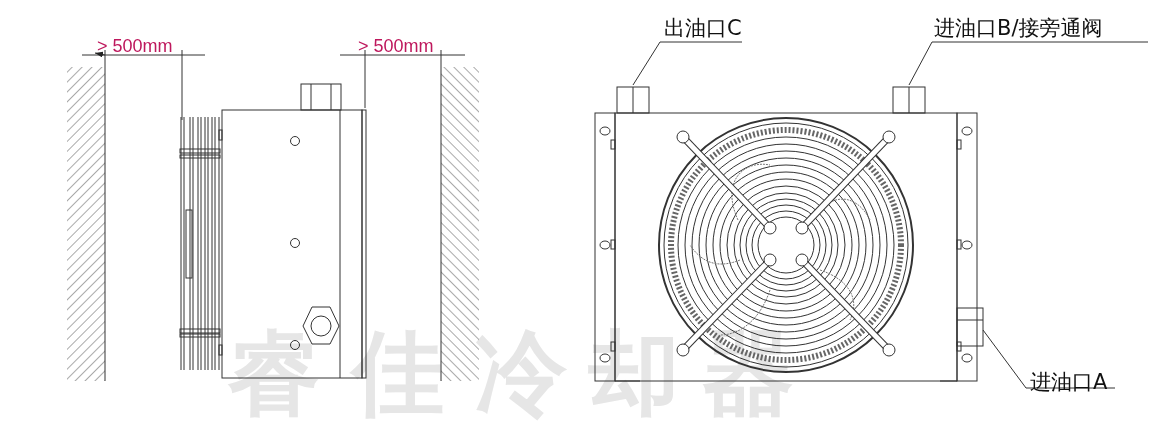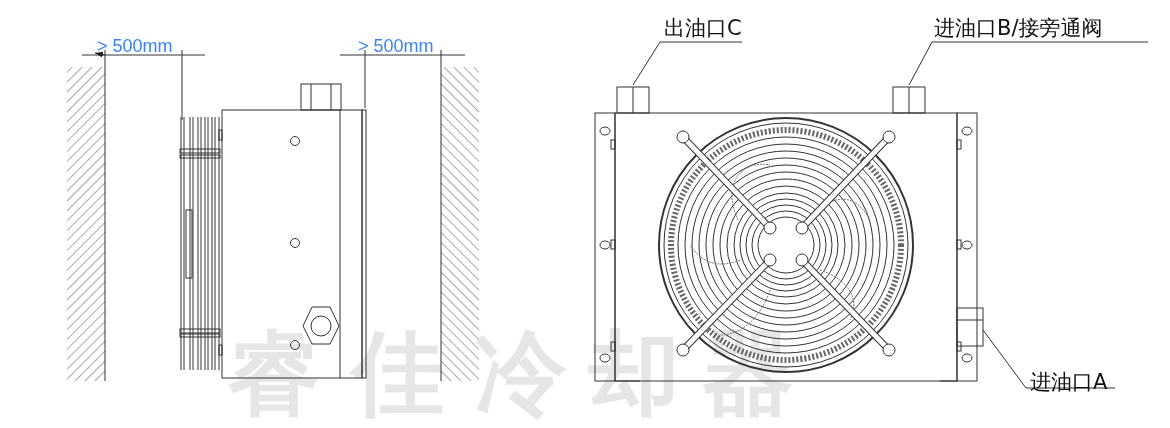--- a/index.html
+++ b/index.html
@@ -4,21 +4,21 @@
 <style>
   html, body { margin: 0; padding: 0; background: #ffffff; }
   body { width: 1170px; height: 428px; position: relative; overflow: hidden;
          font-family: "Liberation Sans", "DejaVu Sans", sans-serif; }
   .stage { position: absolute; left: 0; top: 0; width: 1170px; height: 428px; }
   .watermark { position: absolute; left: 0; top: 318px; width: 1170px; height: 110px; pointer-events: none; }
   .wm-char { position: absolute; top: 0; font-size: 92px; line-height: 110px; color: #e6e6e6;
              font-family: "DejaVu Serif", "Liberation Serif", serif; font-weight: bold; }
   .label { position: absolute; font-size: 21px; color: #111; white-space: nowrap; line-height: 24px;
            font-family: "DejaVu Sans", "Liberation Sans", sans-serif; }
-  .dim { position: absolute; font-size: 18px; color: #3b82f6; white-space: nowrap; line-height: 20px;
+  .dim { position: absolute; font-size: 18px; color: #be185d; white-space: nowrap; line-height: 20px;
          font-family: "Liberation Sans", "DejaVu Sans", sans-serif; }
 </style>
 </head>
 <body>
 
 <div class="stage">
 
   <div class="watermark">
     <span class="wm-char" style="left:228px">睿</span>
     <span class="wm-char" style="left:352px">佳</span>

